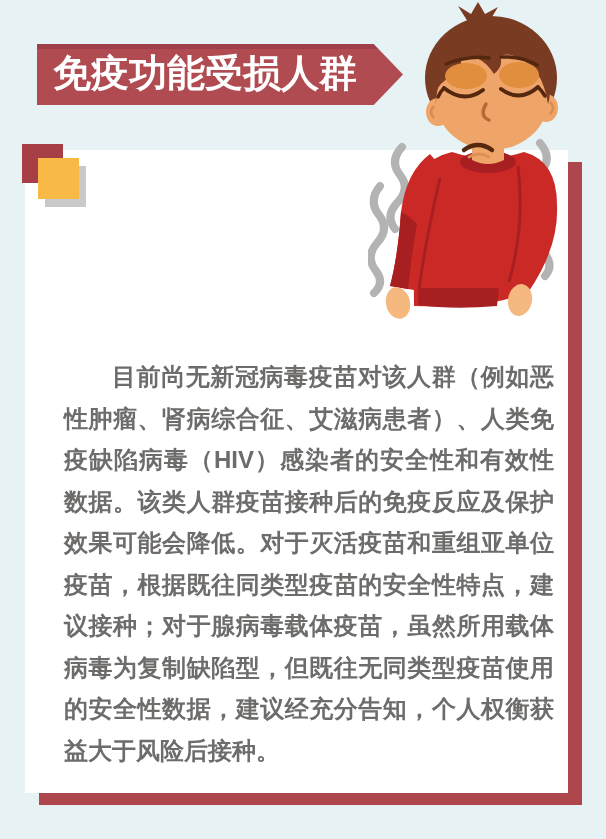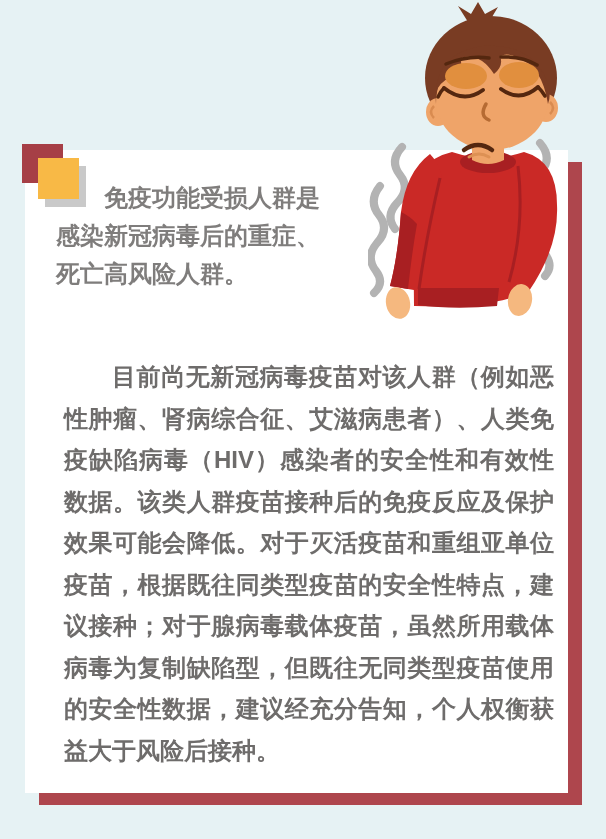--- a/index.html
+++ b/index.html
@@ -81,25 +81,27 @@
     z-index:7;
   }
 </style>
 </head>
 <body>
 
 <div class="page">
 
   <div class="card"></div>
 
+  <div class="banner">
+    <span class="title">免疫功能受损人群</span>
+  </div>
 
   <div class="sq-red"></div>
   <div class="sq-yellow"></div>
 
-  <p class="intro">免疫功能受损人群是感染新冠病毒后的重症、死亡高风险人群。</p>
   <p class="bodytext">目前尚无新冠病毒疫苗对该人群（例如恶性肿瘤、肾病综合征、艾滋病患者）、人类免疫缺陷病毒（HIV）感染者的安全性和有效性数据。该类人群疫苗接种后的免疫反应及保护效果可能会降低。对于灭活疫苗和重组亚单位疫苗，根据既往同类型疫苗的安全性特点，建议接种；对于腺病毒载体疫苗，虽然所用载体病毒为复制缺陷型，但既往无同类型疫苗使用的安全性数据，建议经充分告知，个人权衡获益大于风险后接种。</p>
 
   <svg class="person" viewBox="0 0 238 340" xmlns="http://www.w3.org/2000/svg" aria-hidden="true">
 
     <g fill="none" stroke="#b3b3b3" stroke-width="8" stroke-linecap="round">
       <path d="M 34,147 q -13,14 -2,28 q 11,14 -3,28 q -12,13 -2,26"></path>
       <path d="M 12,186 q -12,15 -1,29 q 11,14 -2,28 q -12,14 -1,28 q 9,12 -2,22"></path>
       <path d="M 172,143 q 13,15 1,29 q -11,14 2,28 q 12,14 1,28 q -10,13 1,26 q 9,12 0,22"></path>
     </g>
 

